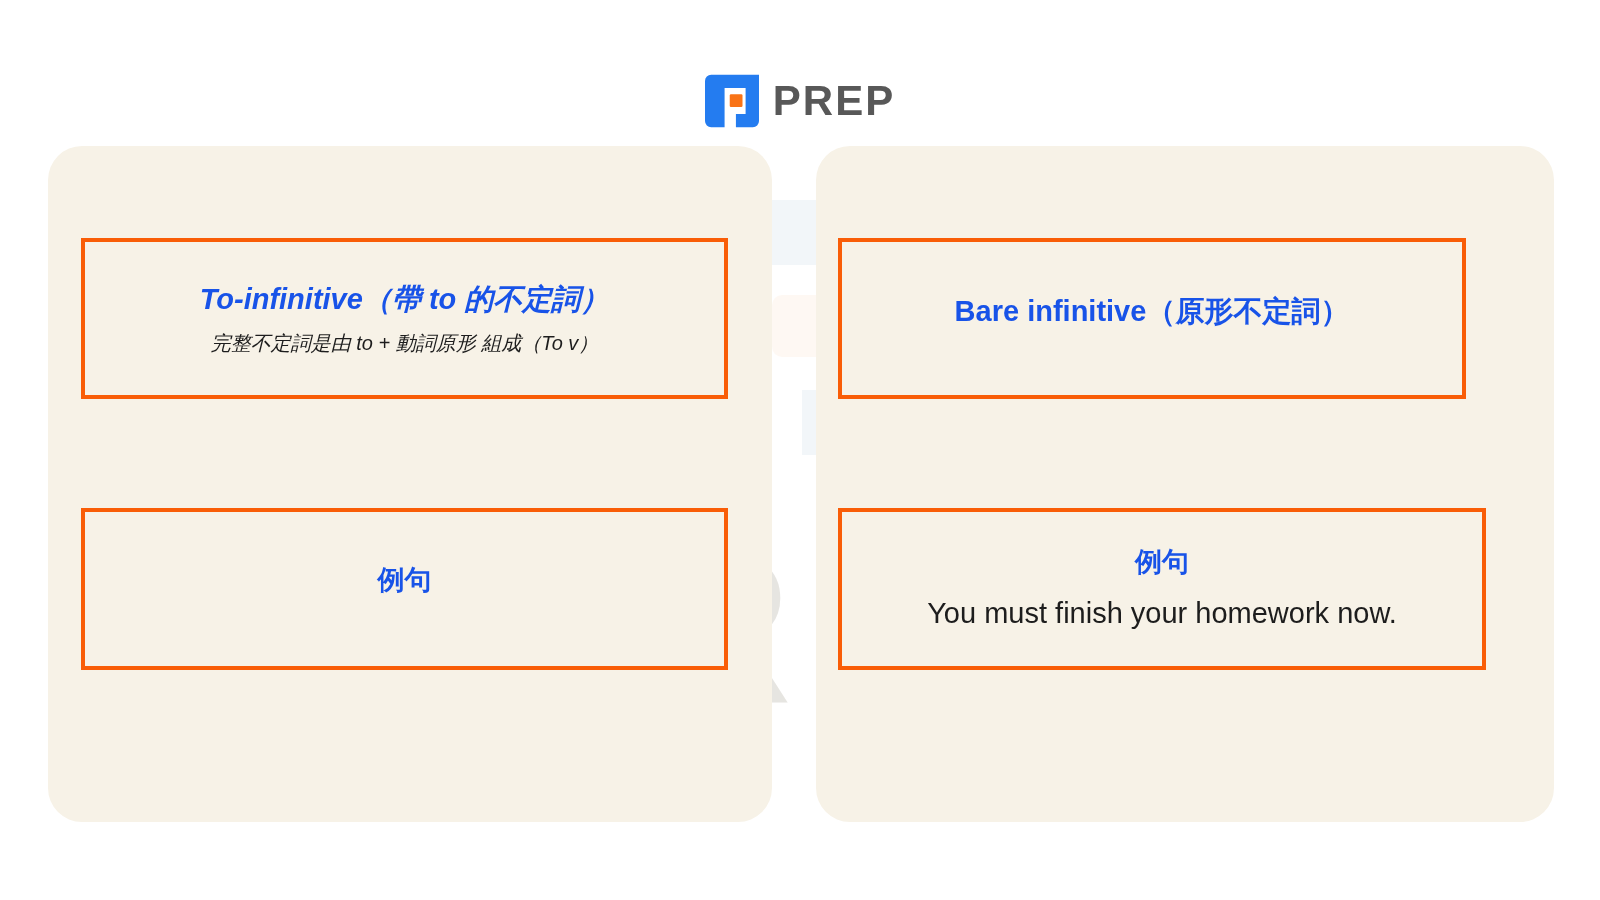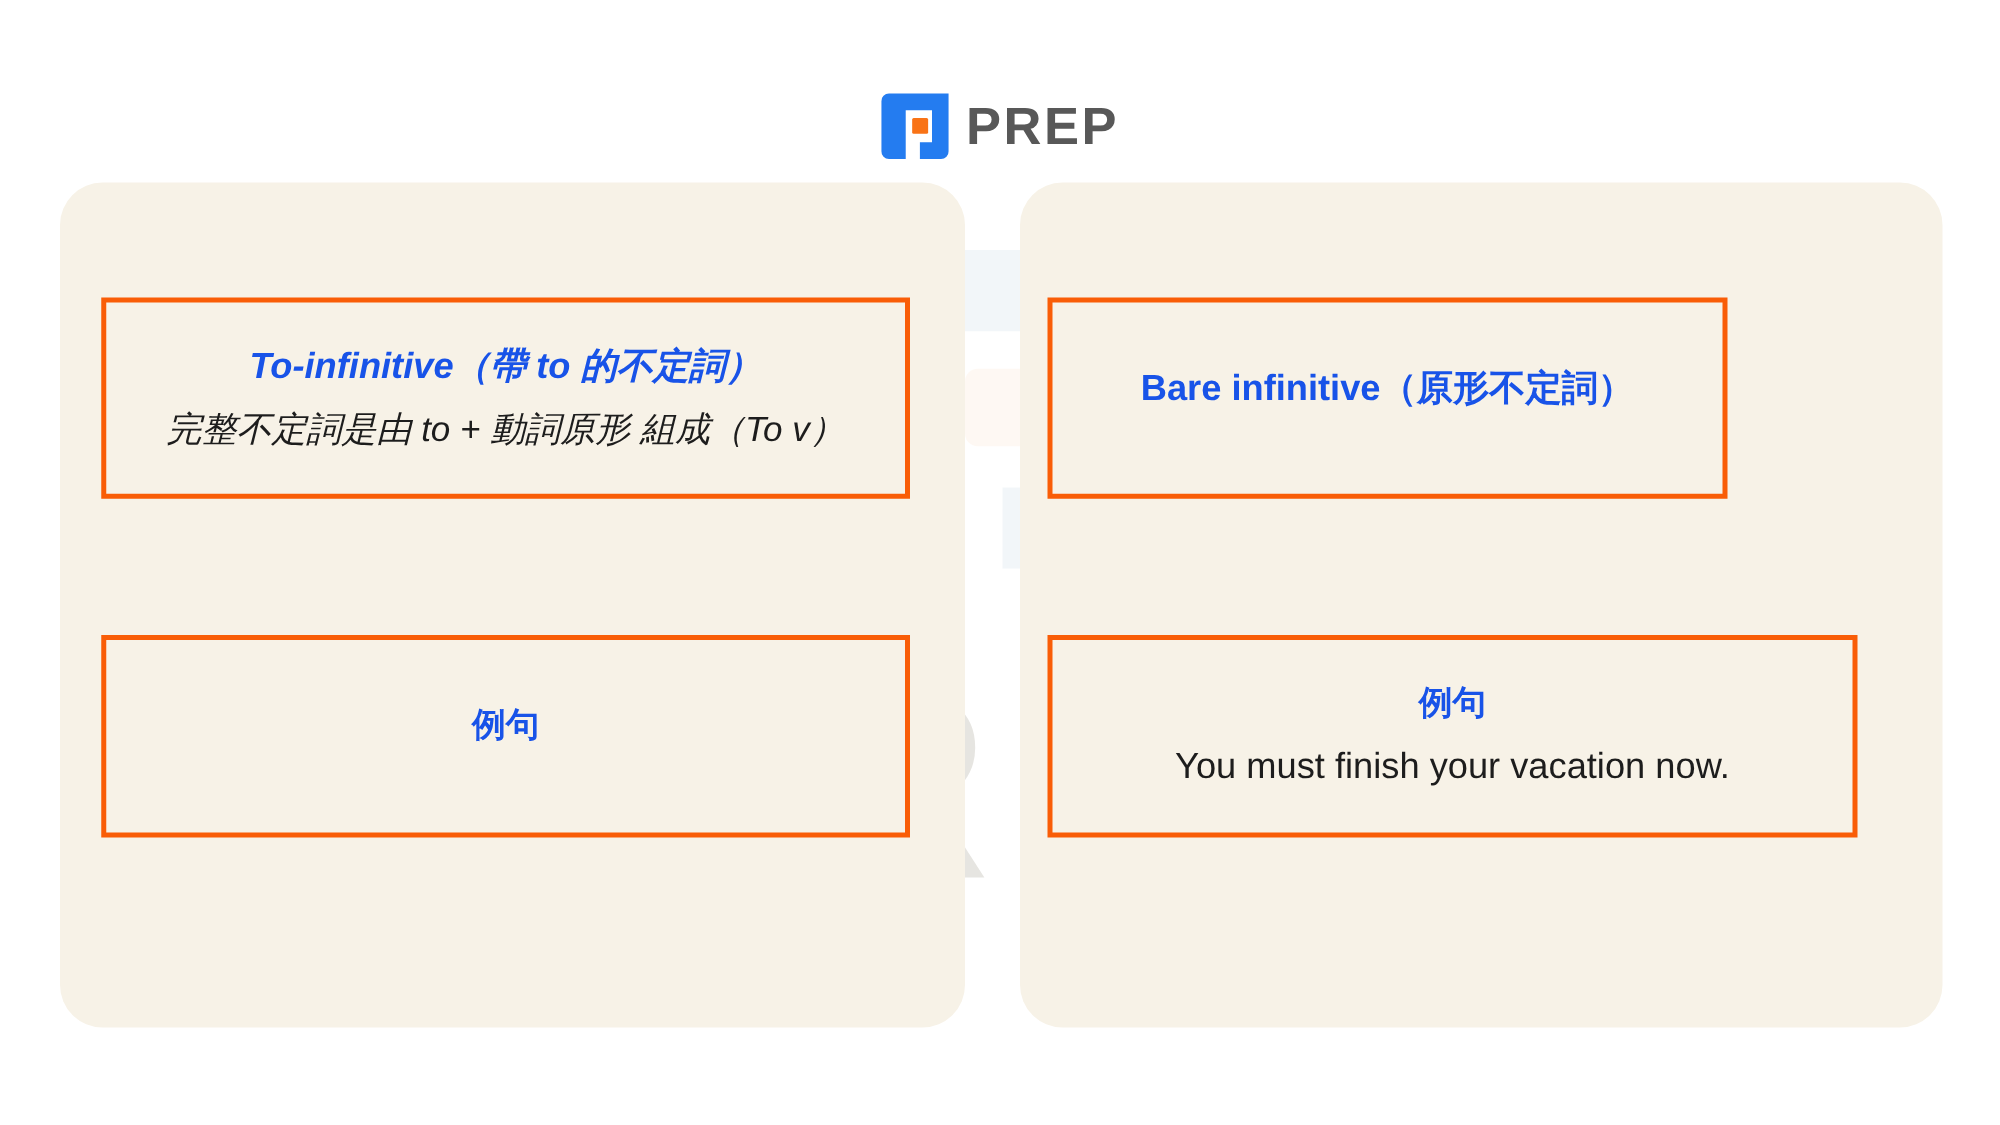--- a/index.html
+++ b/index.html
@@ -113,38 +113,38 @@
     position: absolute;
     border: 4px solid #f95d07;
     display: flex;
     flex-direction: column;
     align-items: center;
     justify-content: center;
     padding: 10px 18px;
   }
 
   .box-def-left  { left: 81px;  top: 238px; width: 647px; height: 161px; font-style: italic; }
-  .box-def-right { left: 838px; top: 238px; width: 544px; height: 161px; }
+  .box-def-right { left: 838px; top: 238px; width: 628px; height: 161px; }
   .box-ex-left   { left: 81px;  top: 508px; width: 647px; height: 162px; }
   .box-ex-right  { left: 838px; top: 508px; width: 648px; height: 162px; }
 
   .box-title {
     color: #1853e8;
     font-weight: 700;
     font-size: 29px;
     line-height: 1.25;
     text-align: center;
     margin: 0 0 14px 0;
     white-space: nowrap;
   }
   .box-title.cjk-only { font-size: 27px; margin-bottom: 16px; }
 
   .box-body {
     color: #1d1d1d;
-    font-size: 28px;
+    font-size: 20px;
     font-weight: 400;
     line-height: 1.28;
     text-align: center;
     margin: 0;
   }
   .box-body.sentence { font-size: 29px; }
 </style>
 </head>
 <body>
 
@@ -181,17 +181,17 @@
     <div class="box box-def-right">
       <div class="box-title">Bare infinitive（原形不定詞）</div>
     </div>
 
     <div class="box box-ex-left">
       <div class="box-title cjk-only">例句</div>
     </div>
 
     <div class="box box-ex-right">
       <div class="box-title cjk-only">例句</div>
-      <div class="box-body sentence">You must finish your vacation now.</div>
+      <div class="box-body sentence">You must finish your homework now.</div>
     </div>
 
   </div>
 </div>
 
 </body></html>

